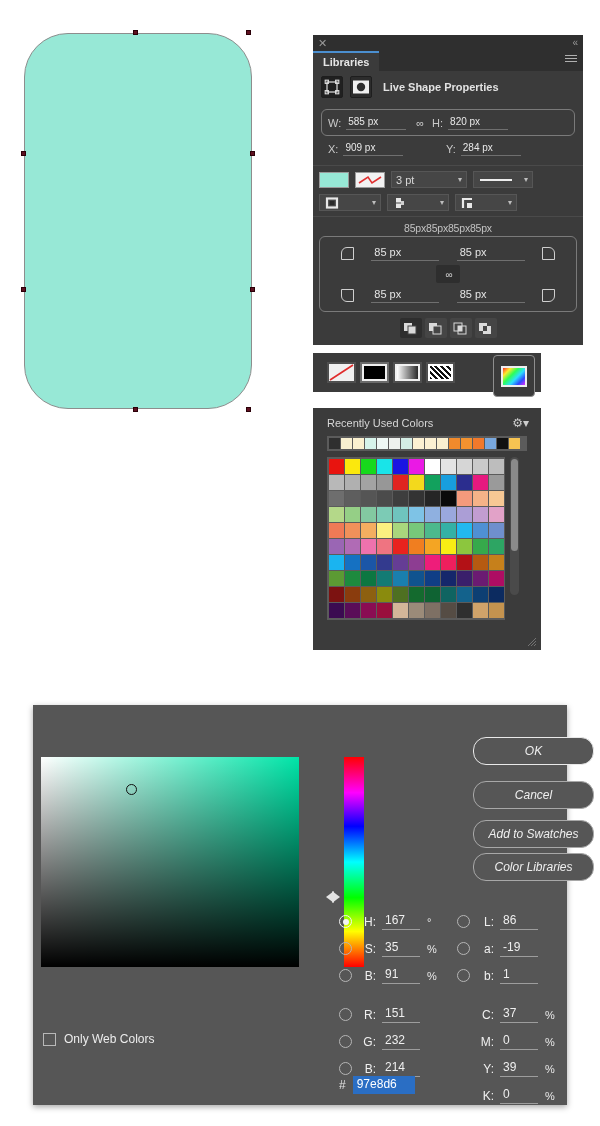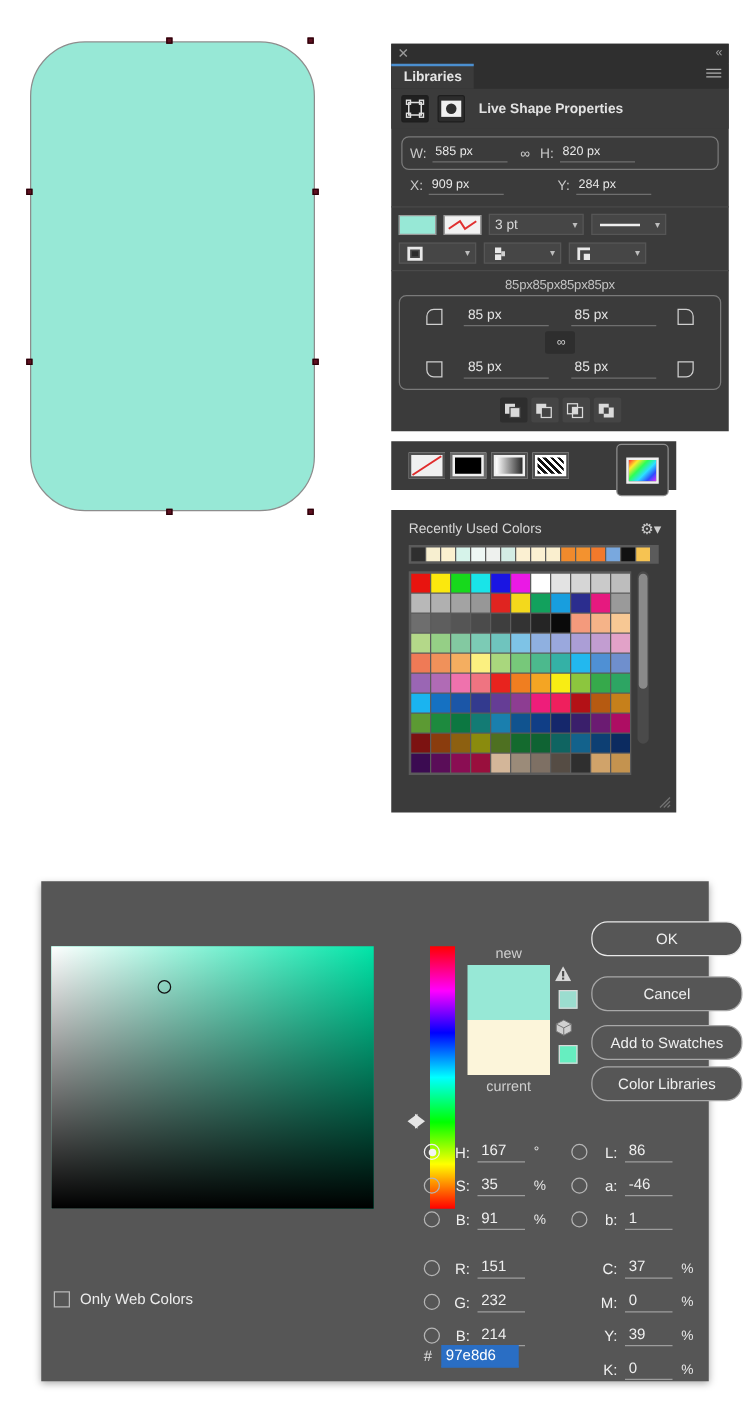--- a/index.html
+++ b/index.html
@@ -123,21 +123,21 @@
   #preview-col{position:absolute;left:341px;top:52px;width:66px;}
   .pv-label{text-align:center;color:#cfcfcf;font-size:11.5px;margin-bottom:3px;}
   .pv-swatch{width:66px;height:44px;}
   .pv-label.bottom{margin-top:4px;margin-bottom:0;}
   .pv-side{position:absolute;left:70px;top:16px;width:20px;}
   .pv-warn{width:13px;height:12px;margin:0 auto 2px auto;}
   .pv-mini{width:15px;height:15px;border:1px solid #d9d9d9;box-sizing:border-box;margin:0 auto 8px auto;}
   .pv-cube{width:14px;height:14px;margin:0 auto 2px auto;}
 
   .dlg-btn{position:absolute;left:440px;width:119px;height:26px;border:1px solid #a8a8a8;border-radius:13px;
-    background:#565656;color:#efefef;font-size:12px;display:flex;align-items:center;justify-content:center;}
+    background:#565656;color:#efefef;font-size:12px;display:flex;align-items:center;justify-content:center;font-style:italic;}
   .dlg-btn.primary{border:1.6px solid #e9e9e9;}
 
   #only-web{position:absolute;left:43px;top:1032px;display:flex;align-items:center;gap:8px;}
   #only-web .box{width:13px;height:13px;border:1px solid #b8b8b8;background:#565656;box-sizing:border-box;}
   #only-web .lbl{color:#ececec;font-size:12px;}
 
   
   #numfields{position:absolute;left:339px;top:908px;width:220px;}
   .nf-col{position:absolute;}
   .nf-row{display:flex;align-items:center;height:27px;}
@@ -503,39 +503,20 @@
       <div id="sb-base"></div>
       <div id="sb-white"></div>
       <div id="sb-black"></div>
       <div id="sb-cursor"></div>
     </div>
 
     <div id="hue-strip"></div>
     <div class="hue-arrow l" style="top:186px;"></div>
     <div class="hue-arrow r" style="top:186px;"></div>
 
-    <div id="preview-col">
-      <div class="pv-label">new</div>
-      <div class="pv-swatch" id="pv-new" style="background: rgb(151, 232, 214);"></div>
-      <div class="pv-swatch" id="pv-cur" style="background: rgb(252, 245, 218);"></div>
-      <div class="pv-label bottom">current</div>
-      <div class="pv-side">
-        <svg class="pv-warn" viewBox="0 0 12 11">
-          <path d="M6 0 L12 11 L0 11 Z" fill="#d8d8d8"></path>
-            <rect x="5.2" y="3.5" width="1.6" height="4" fill="#4a4a4a"></rect>
-            <rect x="5.2" y="8.3" width="1.6" height="1.5" fill="#4a4a4a"></rect>
-        </svg>
-        <div class="pv-mini" id="pv-warn-sw" style="background: rgb(155, 221, 207);"></div>
-        <svg class="pv-cube" viewBox="0 0 14 14">
-          <path d="M7 1 L13 4.2 L13 10 L7 13.2 L1 10 L1 4.2 Z" fill="#d0d0d0" stroke="#777" stroke-width=".8"></path>
-          <path d="M1 4.2 L7 7.3 L13 4.2 M7 7.3 L7 13.2" fill="none" stroke="#777" stroke-width=".8"></path>
-        </svg>
-        <div class="pv-mini" id="pv-cube-sw" style="background: rgb(102, 238, 192);"></div>
-      </div>
-    </div>
 
     <div class="dlg-btn primary" style="top:32px;">OK</div>
     <div class="dlg-btn" style="top:76px;">Cancel</div>
     <div class="dlg-btn" style="top:115px;">Add to Swatches</div>
     <div class="dlg-btn" style="top:148px;">Color Libraries</div>
   </div>
 </div>
 
 <div id="only-web">
   <span class="box"></span>
@@ -586,21 +567,21 @@
   <div class="nf-col" style="left:118px;top:0;">
     <div class="nf-row">
       <span class="radio"></span>
       <span class="nf-lab">L:</span>
       <span class="nf-val">86</span>
       <span class="nf-unit"></span>
     </div>
     <div class="nf-row">
       <span class="radio"></span>
       <span class="nf-lab">a:</span>
-      <span class="nf-val">-46</span>
+      <span class="nf-val">-19</span>
       <span class="nf-unit"></span>
     </div>
     <div class="nf-row">
       <span class="radio"></span>
       <span class="nf-lab">b:</span>
       <span class="nf-val">1</span>
       <span class="nf-unit"></span>
     </div>
     <div style="height:12px;"></div>
     <div class="nf-row">

